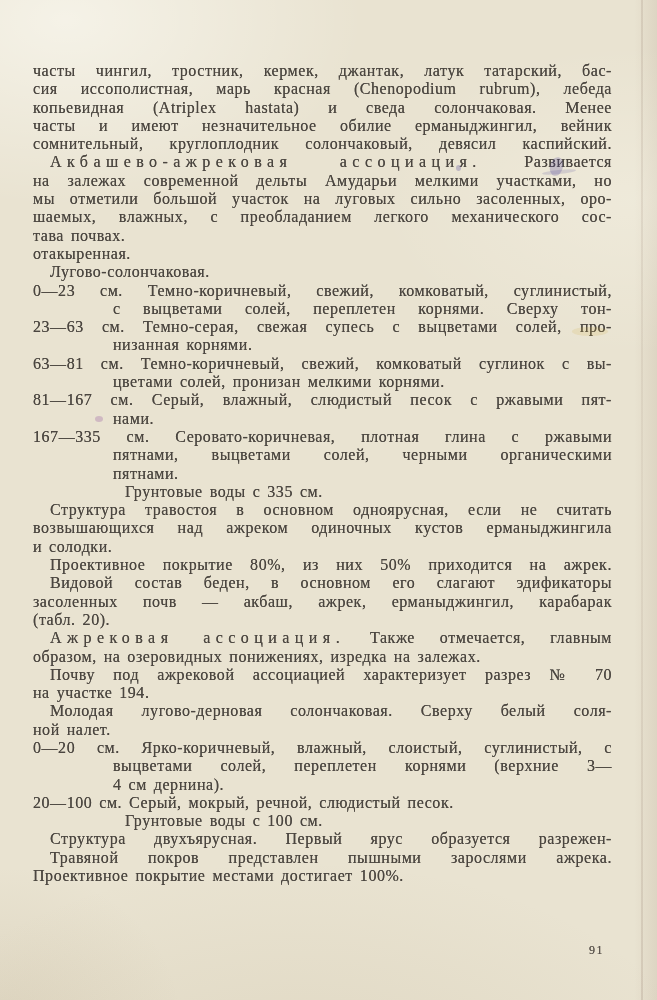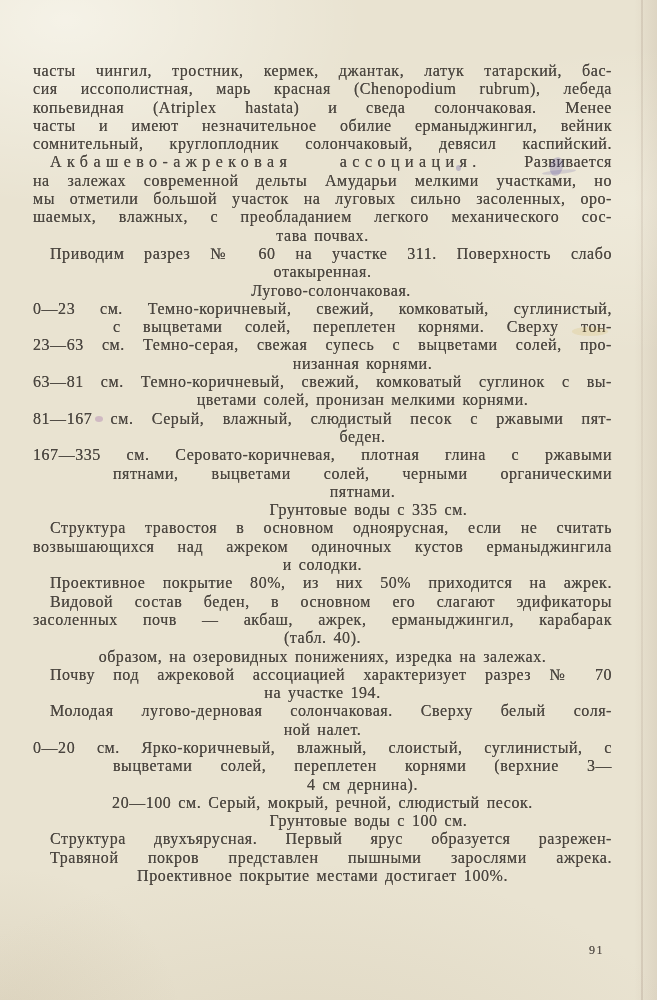--- a/index.html
+++ b/index.html
@@ -25,21 +25,21 @@
     position:absolute;
     left:33px;top:62px;width:579px;
     font-size:16px;
     line-height:18.3px;
     letter-spacing:0.55px;
     word-spacing:2.4px;
     text-shadow:0 0 0.5px rgba(75,70,64,0.85);
   }
   .ln{white-space:normal;}
   .aj{text-align:justify;text-align-last:justify;}
-  .al{text-align:center;}
+  .al{text-align:left;}
   .in-para{padding-left:17px;}
   .in-hang{padding-left:80px;}
   .in-ground{padding-left:92px;}
   .spaced{letter-spacing:0.34em;}
   .pageno{
     position:absolute;left:589px;top:943px;
     font-size:12px;letter-spacing:1.5px;color:#56504a;
     text-shadow:0 0 0.5px rgba(86,80,74,0.8);
   }
   .stain{position:absolute;border-radius:50%;pointer-events:none;}
@@ -57,42 +57,42 @@
       <div class="ln aj">часты чингил, тростник, кермек, джантак, латук татарский, бас-</div>
       <div class="ln aj">сия иссополистная, марь красная (Chenopodium rubrum), лебеда</div>
       <div class="ln aj">копьевидная (Atriplex hastata) и сведа солончаковая. Менее</div>
       <div class="ln aj">часты и имеют незначительное обилие ерманыджингил, вейник</div>
       <div class="ln aj">сомнительный, круглоплодник солончаковый, девясил каспийский.</div>
       <div class="ln aj in-para"><span class="spaced">Акбашево-ажрековая ассоциация.</span> <span>Развивается</span></div>
       <div class="ln aj">на залежах современной дельты Амударьи мелкими участками, но</div>
       <div class="ln aj">мы отметили большой участок на луговых сильно засоленных, оро-</div>
       <div class="ln aj">шаемых, влажных, с преобладанием легкого механического сос-</div>
       <div class="ln al">тава почвах.</div>
-      <div class="ln aj in-para">Приводим разрез № 60 на участке 311. Поверхность слабо</div>
       <div class="ln al">отакыренная.</div>
       <div class="ln al in-para">Лугово-солончаковая.</div>
       <div class="ln aj">0—23 см. Темно-коричневый, свежий, комковатый, суглинистый,</div>
       <div class="ln aj in-hang">с выцветами солей, переплетен корнями. Сверху тон-</div>
       <div class="ln aj">23—63 см. Темно-серая, свежая супесь с выцветами солей, про-</div>
       <div class="ln al in-hang">низанная корнями.</div>
       <div class="ln aj">63—81 см. Темно-коричневый, свежий, комковатый суглинок с вы-</div>
       <div class="ln al in-hang">цветами солей, пронизан мелкими корнями.</div>
       <div class="ln aj">81—167 см. Серый, влажный, слюдистый песок с ржавыми пят-</div>
-      <div class="ln al in-hang">беден.</div>
+      <div class="ln al in-hang">нами.</div>
       <div class="ln aj">167—335 см. Серовато-коричневая, плотная глина с ржавыми</div>
       <div class="ln aj in-hang">пятнами, выцветами солей, черными органическими</div>
       <div class="ln al in-hang">пятнами.</div>
       <div class="ln al in-ground">Грунтовые воды с 335 см.</div>
       <div class="ln aj in-para">Структура травостоя в основном одноярусная, если не считать</div>
       <div class="ln aj">возвышающихся над ажреком одиночных кустов ерманыджингила</div>
       <div class="ln al">и солодки.</div>
       <div class="ln aj in-para">Проективное покрытие 80%, из них 50% приходится на ажрек.</div>
       <div class="ln aj in-para">Видовой состав беден, в основном его слагают эдификаторы</div>
       <div class="ln aj">засоленных почв — акбаш, ажрек, ерманыджингил, карабарак</div>
-      <div class="ln al">(табл. 40).</div>
+      <div class="ln al">(табл. 20).</div>
+      <div class="ln aj in-para"><span class="spaced">Ажрековая ассоциация.</span> <span>Также отмечается, главным</span></div>
       <div class="ln al">образом, на озеровидных понижениях, изредка на залежах.</div>
       <div class="ln aj in-para">Почву под ажрековой ассоциацией характеризует разрез № 70</div>
       <div class="ln al">на участке 194.</div>
       <div class="ln aj in-para">Молодая лугово-дерновая солончаковая. Сверху белый соля-</div>
       <div class="ln al">ной налет.</div>
       <div class="ln aj">0—20 см. Ярко-коричневый, влажный, слоистый, суглинистый, с</div>
       <div class="ln aj in-hang">выцветами солей, переплетен корнями (верхние 3—</div>
       <div class="ln al in-hang">4 см дернина).</div>
       <div class="ln al">20—100 см. Серый, мокрый, речной, слюдистый песок.</div>
       <div class="ln al in-ground">Грунтовые воды с 100 см.</div>

